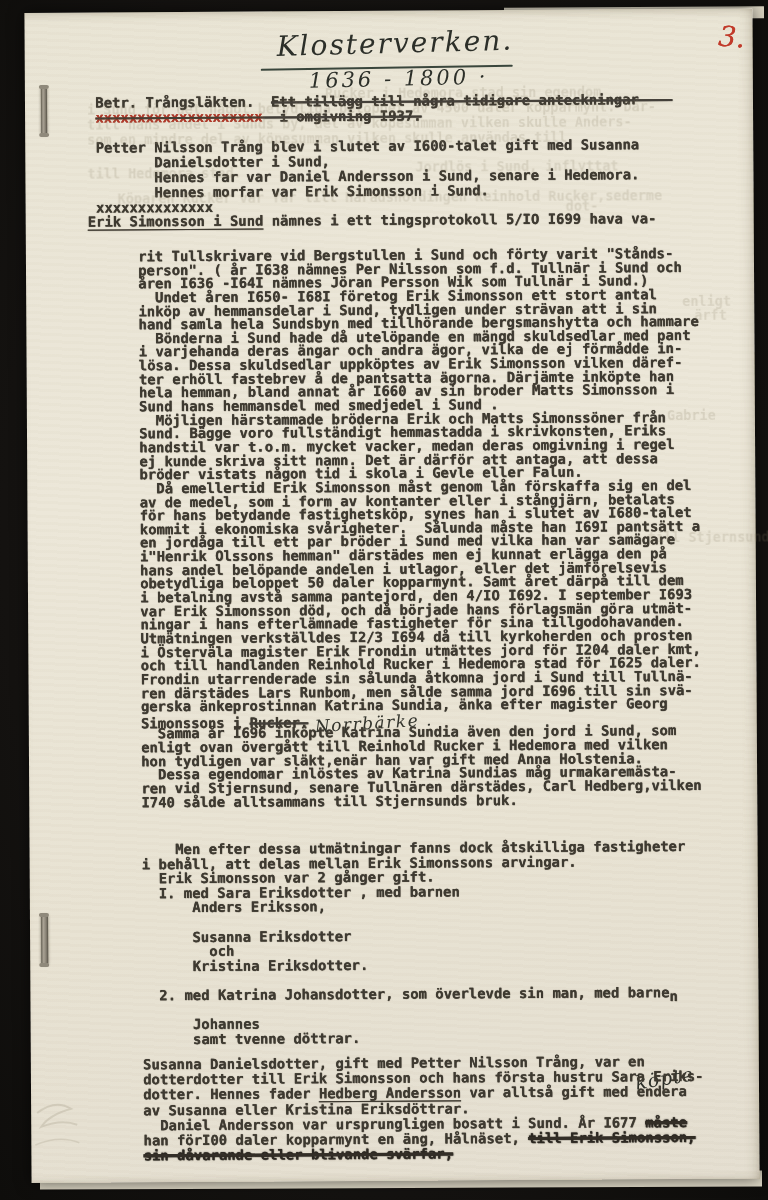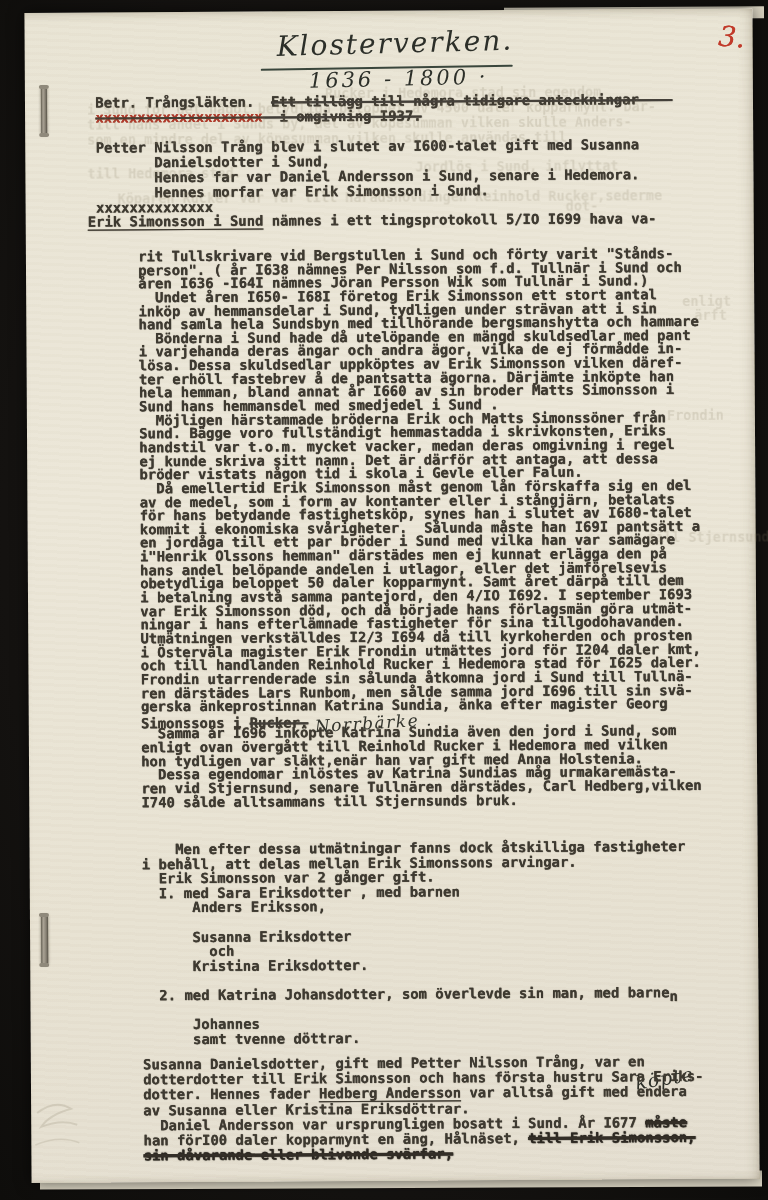--- a/index.html
+++ b/index.html
@@ -160,16 +160,16 @@
     </div>
     <div class="bleed" style="left: 300px; top: 74px;">Rucker i Hedemora stad sin egendom</div>
     <div class="bleed" style="left: 62px; top: 89px;">i Sund för det något betydliga beloppet av 4500 daler kopparmynt. Där-</div>
     <div class="bleed" style="left: 62px; top: 104px;">till hans andel i Sunds by, del av köpesumman vilken skulle Anders-</div>
     <div class="bleed" style="left: 62px; top: 119px;">som en mindre del av köpesumman vilken skulle användas till</div>
     <div class="bleed" style="left: 390px; top: 148px;">Jordlös i Sund, inflyttat</div>
     <div class="bleed" style="left: 62px; top: 153px;">till Hedemora stad.</div>
     <div class="bleed" style="left: 92px; top: 178px;">Köparen Rucker var far till Häradshövdingen Reinhold Rucker,sederme</div>
     <div class="bleed" style="left: 656px; top: 284px;">enligt</div>
     <div class="bleed" style="left: 668px; top: 298px;">ärft</div>
-    <div class="bleed" style="left: 640px; top: 398px;">Frondin</div>
+    <div class="bleed" style="left: 640px; top: 398px;">Gabrie</div>
     <div class="bleed" style="left: 620px; top: 520px;">till Stjernsund</div>
     <div class="bleed" style="left: 540px; top: 188px;">dot-</div>
   </div>
 
 </body></html>

